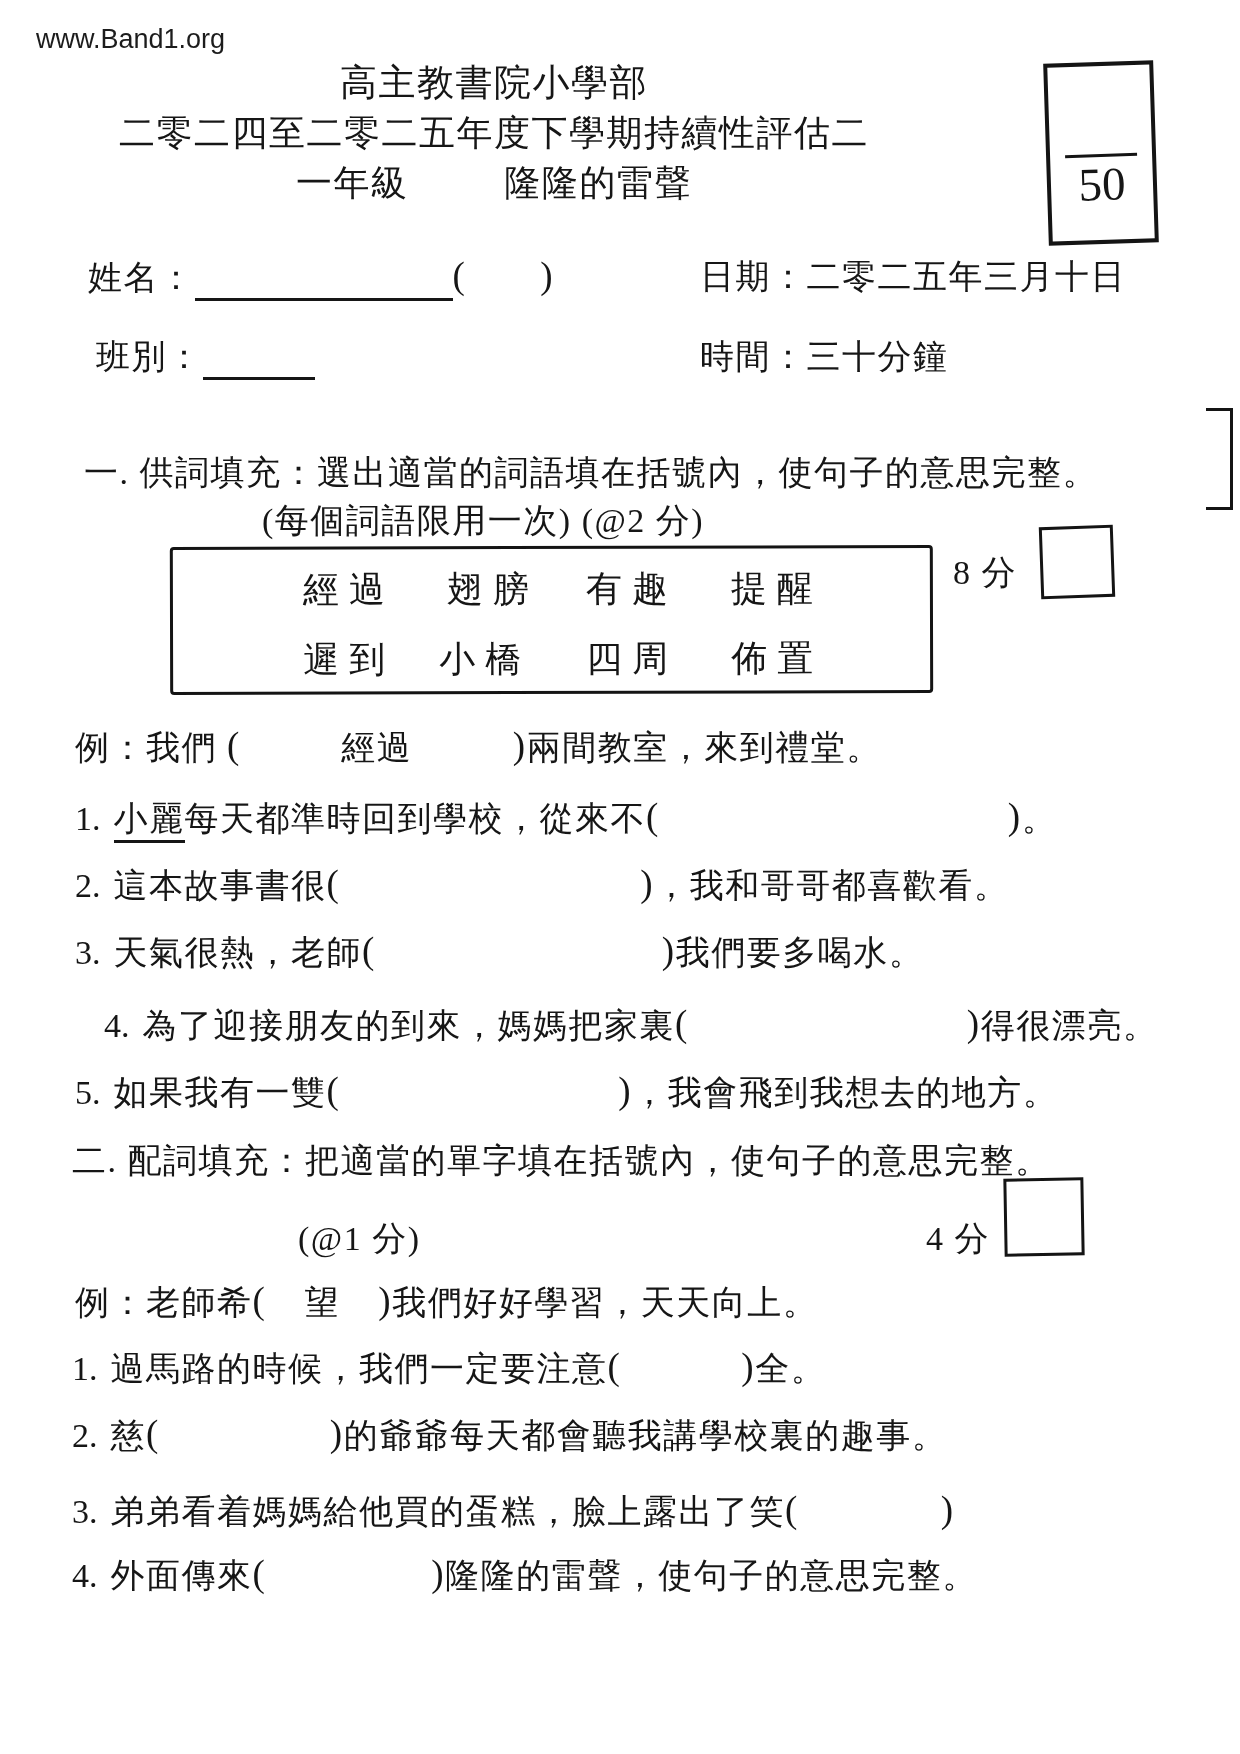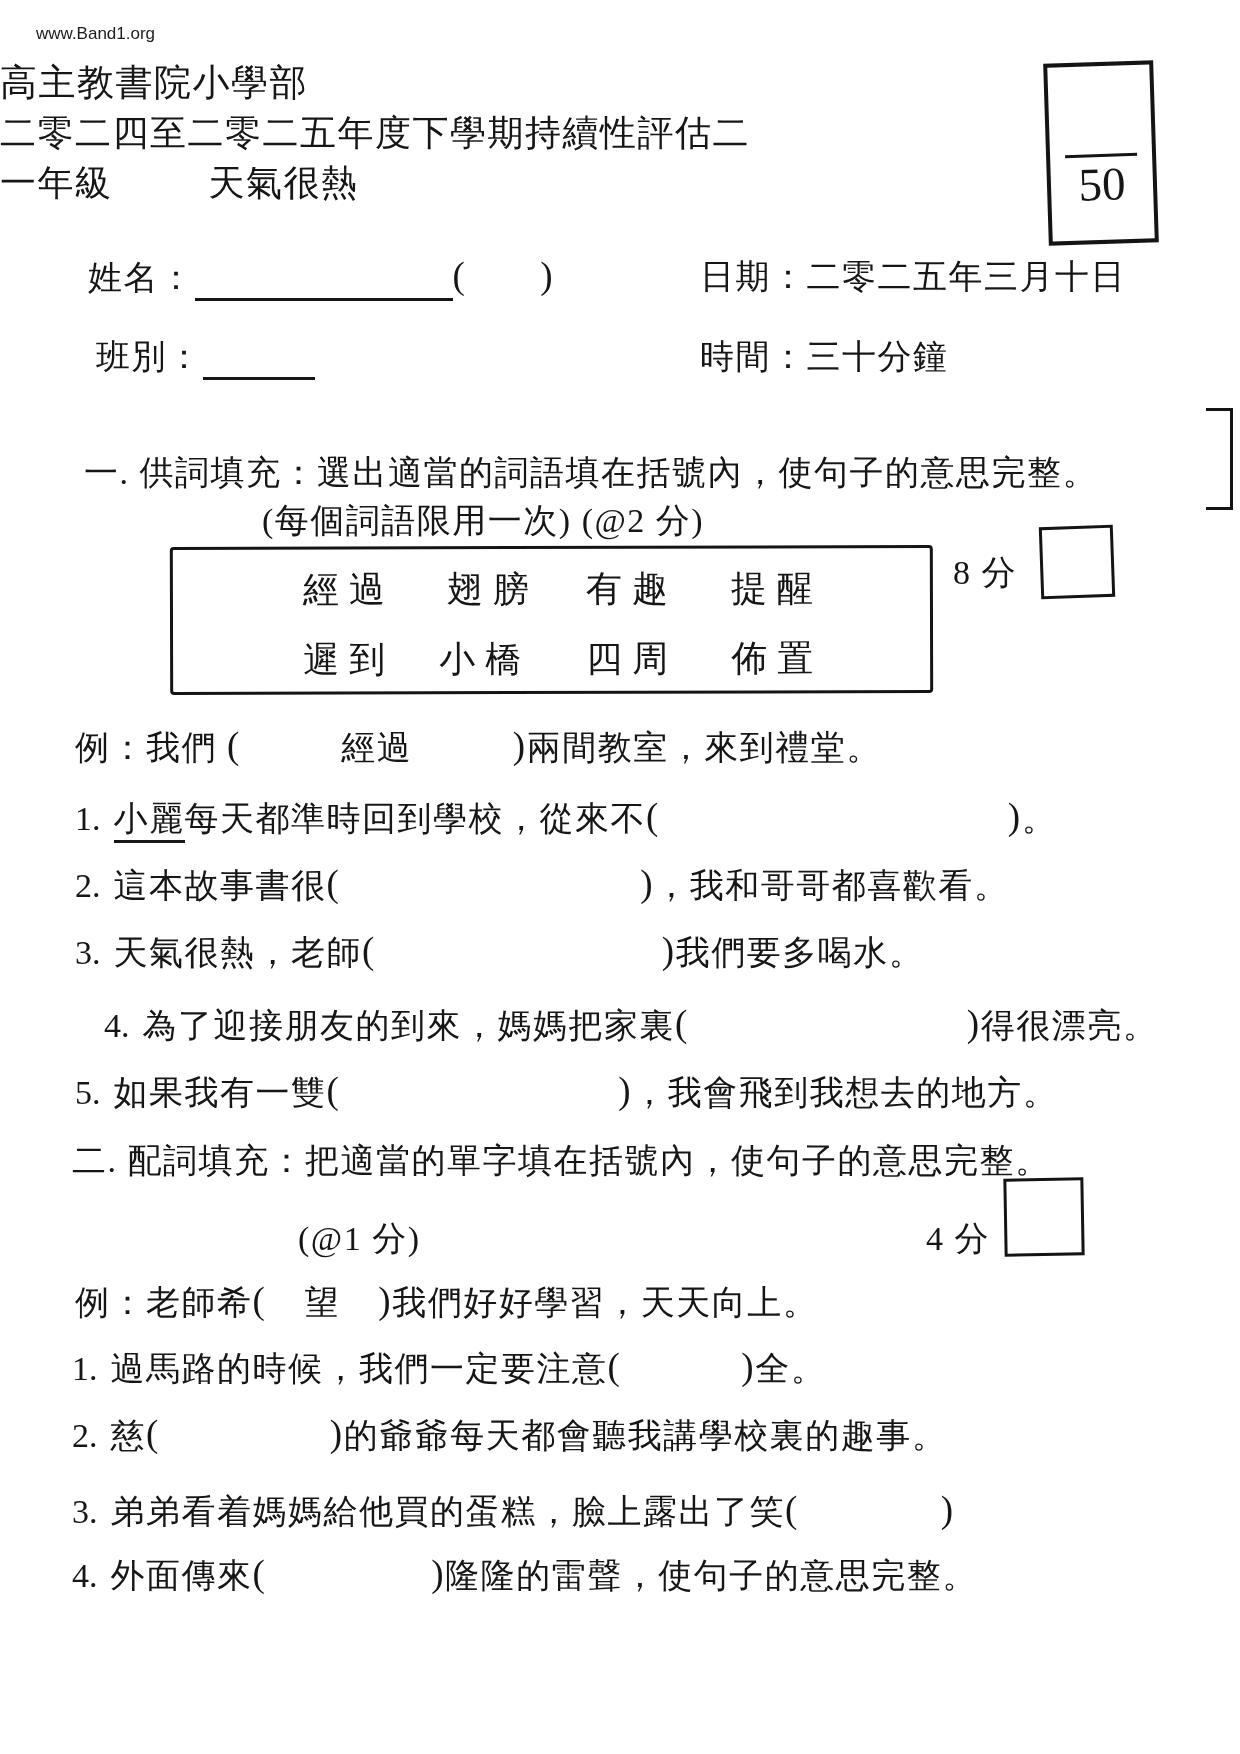--- a/index.html
+++ b/index.html
@@ -2,22 +2,22 @@
 <html><head>
 <meta charset="utf-8">
 <style>
   html,body{margin:0;padding:0;}
   body{
     width:1240px;height:1754px;position:relative;overflow:hidden;
     background:#ffffff;color:#161616;
     font-family:"Liberation Serif","DejaVu Serif",serif;
   }
   .line{position:absolute;font-size:34px;line-height:46px;white-space:nowrap;letter-spacing:1.5px;}
-  .center-line{left:0;width:988px;text-align:left;}
-  .watermark{position:absolute;left:36px;top:24px;font-family:"Liberation Sans","DejaVu Sans",sans-serif;font-size:17px;letter-spacing:0;color:#1c1c1c;}
+  .center-line{left:0;width:988px;text-align:center;}
+  .watermark{position:absolute;left:36px;top:24px;font-family:"Liberation Sans","DejaVu Sans",sans-serif;font-size:27px;letter-spacing:0;color:#1c1c1c;}
   .num{display:inline-block;margin-right:13px;letter-spacing:0;}
   .paren{display:inline-block;font-size:37px;transform:translateY(-1px);}
   .gap{display:inline-flex;justify-content:center;align-items:baseline;vertical-align:bottom;}
   .ans{font-size:34px;}
   .u{border-bottom:3px solid #161616;padding-bottom:3px;}
   .u:empty{display:none;border:none;}
   .blank{display:inline-block;border-bottom:3px solid #161616;height:38px;vertical-align:bottom;}
   .score-box{
     position:absolute;left:1046px;top:62px;width:102px;height:174px;
     border:4px solid #141414;transform:rotate(-1.8deg);
@@ -37,21 +37,21 @@
   .bank-word{position:absolute;font-size:36px;letter-spacing:10px;white-space:nowrap;}
 </style>
 </head>
 <body>
 
 <div class="watermark">www.Band1.org</div>
 
 <div class="line center-line" style="top:60px;font-size:37px;">高主教書院小學部</div>
 <div class="line center-line" style="top:110px;font-size:36px;">二零二四至二零二五年度下學期持續性評估二</div>
 <div class="line center-line" style="top:160px;font-size:36px;">
-  <span>一年級</span><span style="display:inline-block;width:96px;"></span><span>天氣很熱</span>
+  <span>一年級</span><span style="display:inline-block;width:96px;"></span><span>隆隆的雷聲</span>
 </div>
 
 <div class="score-box">
   <div class="frac"></div>
   <div class="val">50</div>
 </div>
 
 <div class="line" style="left:88px;top:254px;">
   <span>姓名：</span><span class="blank" style="width:258px;"></span><span class="paren">(</span><span class="gap" style="width:74px;"></span><span class="paren">)</span>
 </div>

